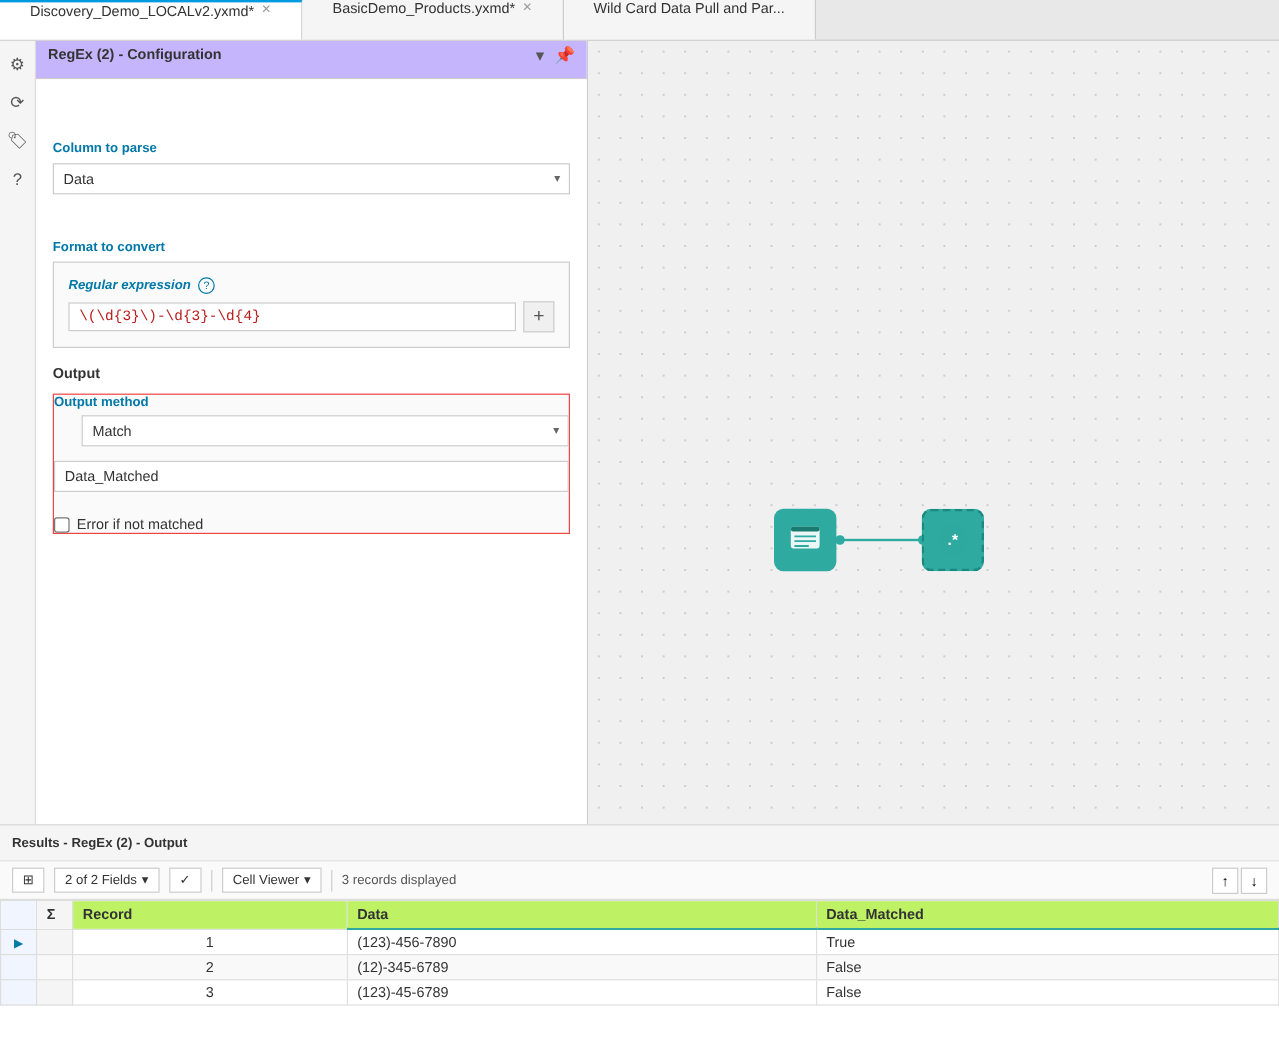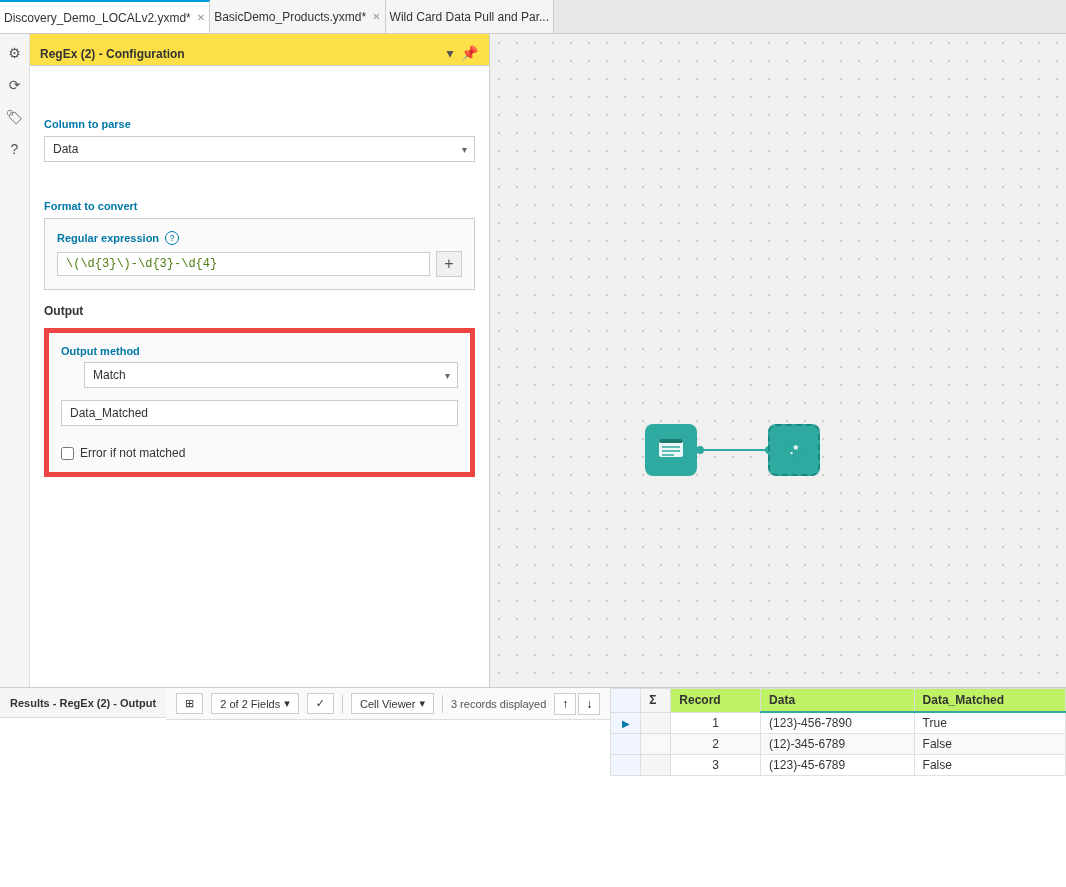--- a/index.html
+++ b/index.html
@@ -9,22 +9,22 @@
     .tab-bar {
       display: flex;
       align-items: center;
       background: #e8e8e8;
       border-bottom: 1px solid #ccc;
       height: 34px;
       flex-shrink: 0;
     }
     .tab {
       display: flex;
-      align-items: center;
-      padding: 0 4px;
+      align-items: flex-start;
+      padding: 0 25px;
       height: 100%;
       background: #f5f5f5;
       border-right: 1px solid #ccc;
       cursor: pointer;
       font-size: 12px;
       color: #333;
       gap: 6px;
       white-space: nowrap;
     }
     .tab.active {
@@ -80,23 +80,23 @@
     .config-panel {
       flex: 1;
       display: flex;
       flex-direction: column;
       overflow: hidden;
     }
 
     
     .config-header {
       display: flex;
-      align-items: flex-end;
+      align-items: flex-start;
       justify-content: space-between;
-      background: #fde047;
+      background: #c4b5fd;
       border-bottom: 1px solid #ccc;
       padding: 4px 10px;
       height: 32px;
       flex-shrink: 0;
     }
     .config-title {
       font-size: 12px;
       font-weight: 600;
       color: #333;
     }
@@ -168,20 +168,21 @@
     .regex-label-row {
       display: flex;
       align-items: center;
       gap: 6px;
       margin-bottom: 6px;
     }
     .regex-label {
       font-size: 11px;
       color: #0078a8;
       font-weight: 600;
+      font-style: italic;
     }
     .help-icon {
       width: 14px;
       height: 14px;
       border-radius: 50%;
       border: 1px solid #0078a8;
       display: flex;
       align-items: center;
       justify-content: center;
       font-size: 9px;
@@ -192,21 +193,21 @@
       display: flex;
       gap: 6px;
       align-items: center;
     }
     .regex-input {
       flex: 1;
       padding: 4px 8px;
       border: 1px solid #ccc;
       font-size: 12px;
       font-family: 'Courier New', monospace;
-      color: #4d7c0f;
+      color: #b91c1c;
     }
     .add-btn {
       width: 26px;
       height: 26px;
       display: flex;
       align-items: center;
       justify-content: center;
       border: 1px solid #ccc;
       background: #f0f0f0;
       cursor: pointer;
@@ -231,22 +232,21 @@
     }
 
     
     .output-section-label {
       font-size: 12px;
       font-weight: 600;
       color: #333;
       margin-bottom: 10px;
     }
     .output-box {
-      border: 5px solid #ef4444;
-      padding: 12px;
+      border: 1px solid #ef4444;
       background: #fafafa;
     }
     .field-label {
       font-size: 11px;
       color: #0078a8;
       font-weight: 600;
       margin-bottom: 5px;
     }
     .text-input {
       width: 100%;
@@ -315,21 +315,21 @@
       border-radius: 50%;
       background: #2eaaa0;
     }
 
     
     .results-panel {
       height: 200px;
       background: #fff;
       border-top: 1px solid #ccc;
       display: flex;
-      flex-direction: row;
+      flex-direction: column;
       flex-shrink: 0;
     }
     .results-header {
       display: flex;
       align-items: center;
       padding: 4px 10px;
       background: #f5f5f5;
       border-bottom: 1px solid #ddd;
       height: 30px;
       gap: 8px;

